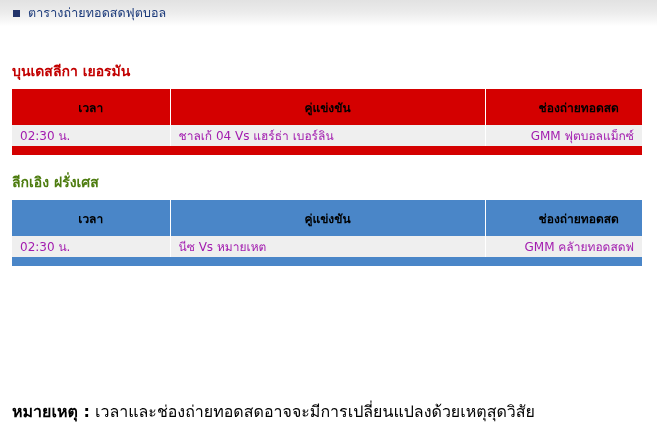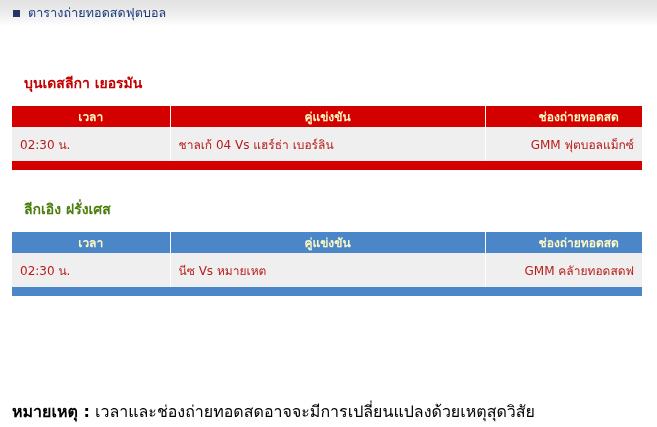--- a/index.html
+++ b/index.html
@@ -47,52 +47,52 @@
     box-sizing: border-box;
   }
 
   .section {
     margin: 0;
   }
   .section-title {
     font-size: 14px;
     font-weight: bold;
     padding: 0;
-    margin: 12px;
+    margin: 0;
     white-space: nowrap;
   }
   .section-title.red { color: #c20000; }
   .section-title.blue { color: #4d7c0f; }
 
   .spacer-top { height: 34px; }
   .spacer-mid { height: 16px; }
 
   
   table.sched {
     border-collapse: collapse;
     width: 630px;
     table-layout: fixed;
     margin-top: 7px;
   }
   table.sched th {
-    color: #fef9c3;
+    color: #000000;
     font-size: 12px;
     font-weight: bold;
-    height: 21px;
+    height: 36px;
     text-align: center;
     border-right: 1px solid #ffffff;
     padding: 0;
     vertical-align: middle;
   }
   table.sched th:last-child { border-right: none; padding-left: 30px; }
   table.sched td {
     background: #efefef;
-    color: #b91c1c;
+    color: #a21caf;
     font-size: 12px;
-    height: 34px;
+    height: 21px;
     padding: 0 8px;
     vertical-align: middle;
     border-right: 1px solid #ffffff;
     white-space: nowrap;
     overflow: hidden;
   }
   table.sched td:last-child { border-right: none; text-align: right; }
 
   .col-time  { width: 158px; }
   .col-match { width: 315px; }

